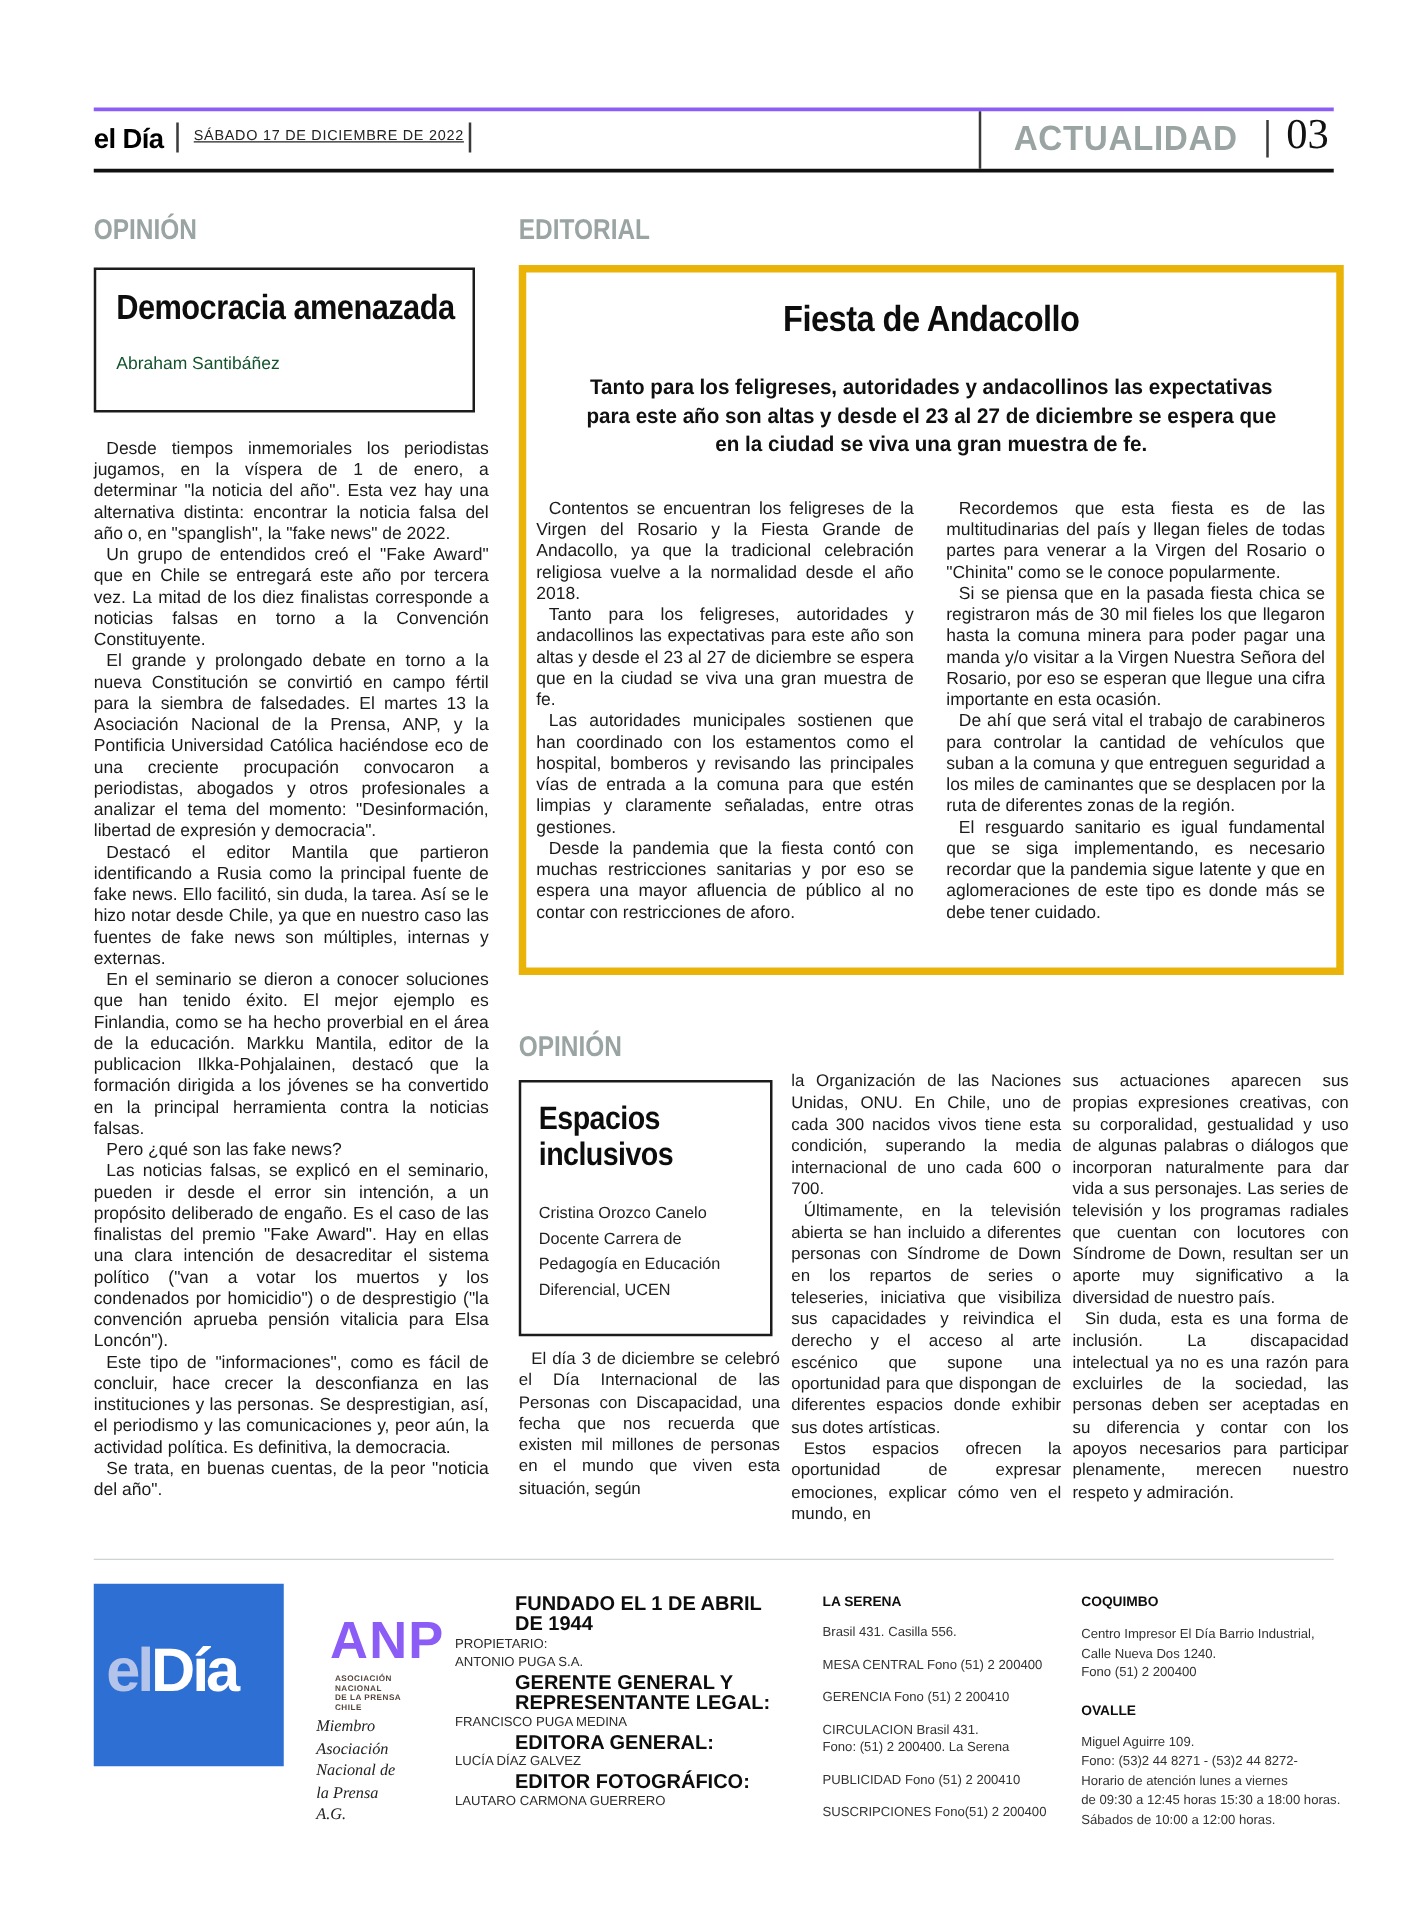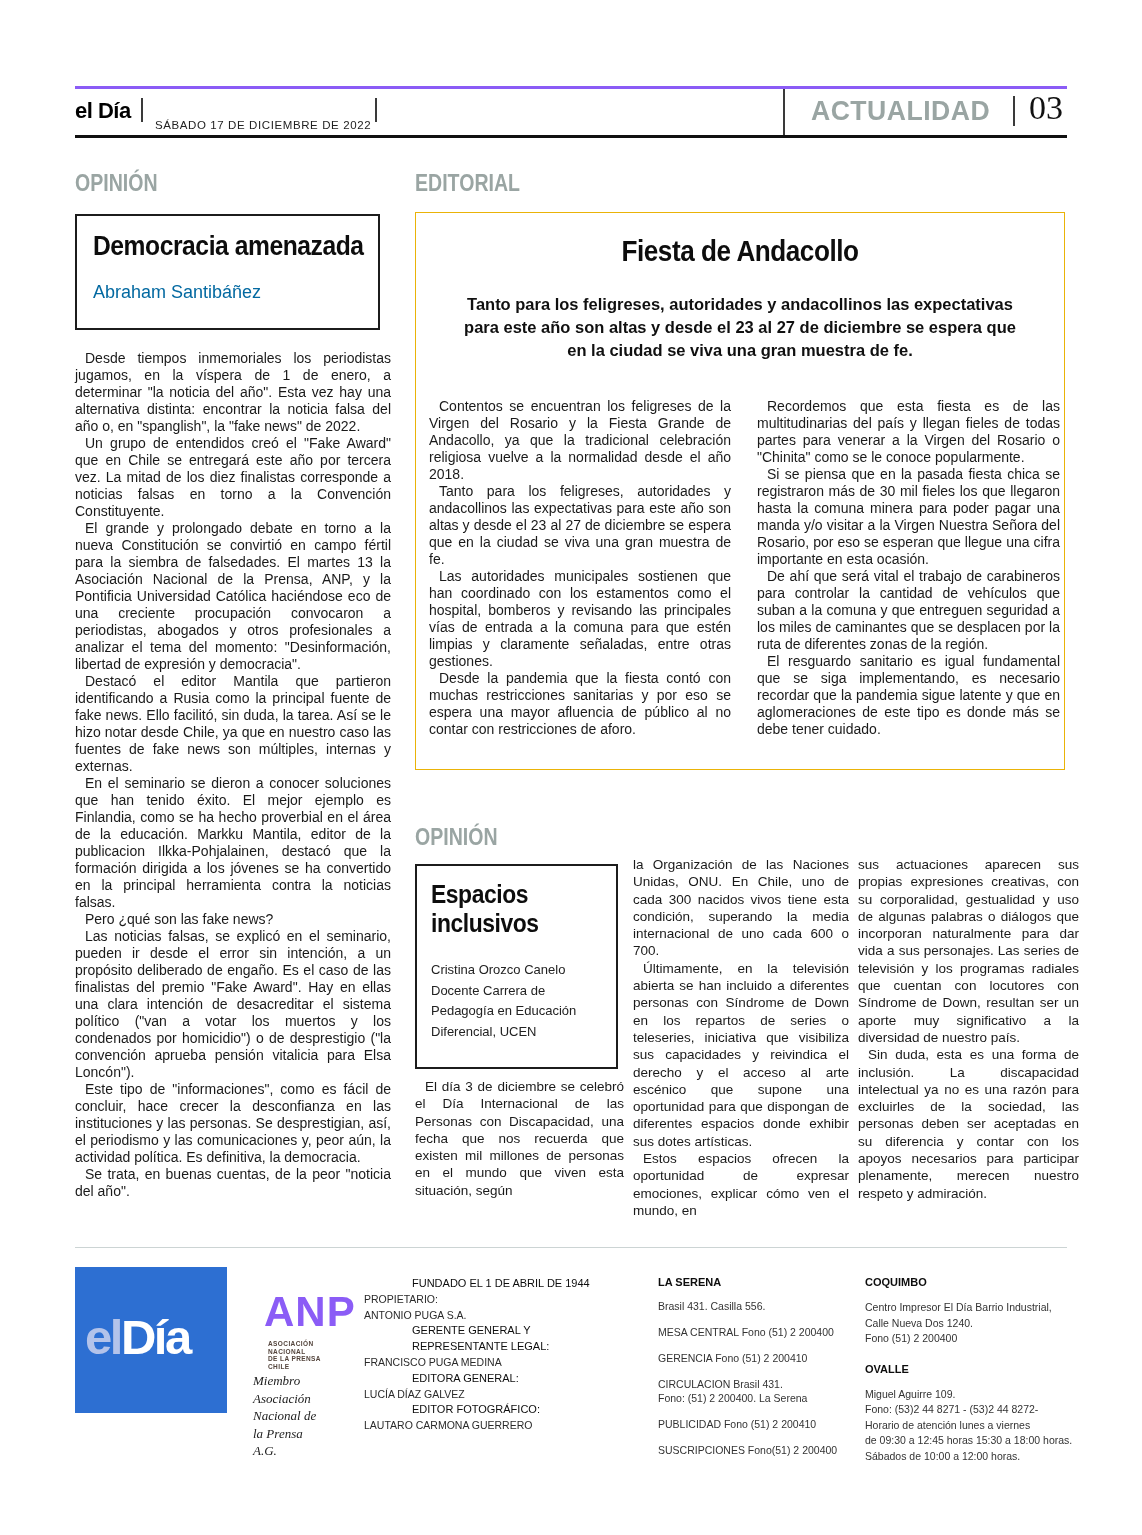--- a/index.html
+++ b/index.html
@@ -6,65 +6,65 @@
   body{width:1142px;height:1535px;position:relative;font-family:"Liberation Sans",sans-serif;color:#1a1a1a;overflow:hidden;}
 
   
   .hdr{position:absolute;left:75px;top:86px;width:992px;height:46px;border-top:3px solid #8b5cf6;border-bottom:3px solid #101010;}
   .brand{position:absolute;left:0;top:9px;font-size:22px;font-weight:bold;letter-spacing:-0.5px;color:#000;}
   .hdr-sep{position:absolute;width:1.5px;background:#3a3a3a;}
   .sep1{left:66px;top:9px;height:24px;}
   .sep2{left:300px;top:9px;height:24px;}
   .sep3{left:938px;top:7px;height:30px;}
   .hdr-div{left:708px;top:0;height:46px;width:1.5px;background:#3a3a3a;}
-  .date{position:absolute;left:80px;top:30px;font-size:11.5px;letter-spacing:0.6px;color:#222;white-space:nowrap;}
+  .date{position:absolute;left:80px;top:14px;font-size:11.5px;letter-spacing:0.6px;color:#222;white-space:nowrap;text-decoration:underline;}
   .section{position:absolute;left:736px;top:6px;font-size:28px;font-weight:bold;color:#9aa5a3;letter-spacing:0.5px;transform:scaleX(0.95);transform-origin:0 0;white-space:nowrap;}
   .pagenum{position:absolute;left:954px;top:0px;font-family:"Liberation Serif",serif;font-size:34px;color:#111;}
 
   
   .kicker{position:absolute;font-weight:bold;font-size:23px;color:#9aa5a3;letter-spacing:0;transform:scaleX(0.85);transform-origin:0 0;white-space:nowrap;}
   #k1{left:75px;top:170px;} #k2{left:415px;top:170px;} #k3{left:415px;top:824px;}
 
   
   .op1-box{position:absolute;left:75px;top:214px;width:301px;height:112px;border:2px solid #1c1c1c;}
   .op1-title{position:absolute;left:16px;top:14px;font-size:28px;font-weight:bold;letter-spacing:-0.5px;transform:scaleX(0.88);transform-origin:0 0;white-space:nowrap;color:#0d0d0d;}
-  .op1-author{position:absolute;left:16px;top:66px;font-size:18px;color:#0369a1;}
+  .op1-author{position:absolute;left:16px;top:66px;font-size:14px;color:#14532d;}
 
   
   .coltext{position:absolute;font-size:14px;line-height:17px;text-align:justify;color:#1a1a1a;}
   .coltext p{margin:0;text-indent:10px;}
   .cont-col p:first-child{text-indent:0;}
   #lcol{left:75px;top:350px;width:316px;}
   #edc1{left:429px;top:398px;width:302px;}
   #edc2{left:757px;top:398px;width:303px;}
   #o2c1{left:415px;top:1078px;width:209px;font-size:13.5px;line-height:17.3px;}
   #o2c2{left:633px;top:856px;width:216px;font-size:13.5px;line-height:17.3px;}
   #o2c3{left:858px;top:856px;width:221px;font-size:13.5px;line-height:17.3px;}
 
   
-  #edbox{position:absolute;left:415px;top:212px;width:648px;height:556px;border:1px solid #eab308;}
+  #edbox{position:absolute;left:415px;top:212px;width:648px;height:556px;border:6px solid #eab308;}
   .ed-title{position:absolute;left:0;right:0;top:22px;text-align:center;font-size:29px;font-weight:bold;letter-spacing:-0.5px;transform:scaleX(0.9);color:#0d0d0d;}
   .ed-sub{position:absolute;left:32px;right:32px;top:80px;text-align:center;font-weight:bold;font-size:17px;line-height:23px;transform:scaleX(0.97);color:#101010;}
 
   
   #op2box{position:absolute;left:415px;top:864px;width:199px;height:201px;border:2px solid #1c1c1c;}
   .op2-title{position:absolute;left:14px;top:14px;font-size:26px;line-height:29px;font-weight:bold;letter-spacing:-0.5px;transform:scaleX(0.88);transform-origin:0 0;color:#0d0d0d;}
   .op2-author{position:absolute;left:14px;top:94px;font-size:13px;line-height:20.5px;color:#222;}
 
   
   .ft-rule{position:absolute;left:75px;top:1247px;width:992px;height:1px;background:#ccd4d4;}
   #ft-logo{position:absolute;left:75px;top:1267px;width:152px;height:146px;background:#2d6fd2;}
   .logo-text{position:absolute;left:10px;top:42px;font-size:49px;font-weight:bold;letter-spacing:-2.5px;white-space:nowrap;}
   .logo-el{color:#b3c3ea;} .logo-dia{color:#ffffff;}
   .anp-acronym{position:absolute;left:264px;top:1288px;font-size:42px;font-weight:bold;color:#8b5cf6;letter-spacing:1px;}
   .anp-lines{position:absolute;left:268px;top:1340px;font-size:6.5px;line-height:7.5px;letter-spacing:0.4px;font-weight:bold;color:#53443c;white-space:pre-line;}
   .membership{position:absolute;left:253px;top:1372px;font-family:"Liberation Serif",serif;font-style:italic;font-size:13px;line-height:17.5px;color:#222;white-space:pre-line;}
 
   #ft-masthead{position:absolute;left:364px;top:1276px;width:265px;font-size:10.5px;line-height:15.8px;color:#2a2a2a;}
-  #ft-masthead .m-line.bold{font-weight:normal;font-size:11px;color:#0d0d0d;padding-left:48px;}
+  #ft-masthead .m-line.bold{font-weight:bold;font-size:16px;color:#0d0d0d;padding-left:48px;}
 
   .addr-col{position:absolute;font-size:10.5px;color:#333;}
   #ft-serena{left:658px;top:1276px;width:185px;}
   #ft-coquimbo{left:865px;top:1276px;width:218px;}
   .addr-title{font-weight:bold;font-size:11px;color:#0d0d0d;margin:0 0 12px 0;}
   .addr-block{white-space:pre-line;line-height:13.5px;margin:0 0 12.5px 0;}
   .addr-block.tall{line-height:15.5px;margin-bottom:16px;}
 </style>
 </head>
 <body>

